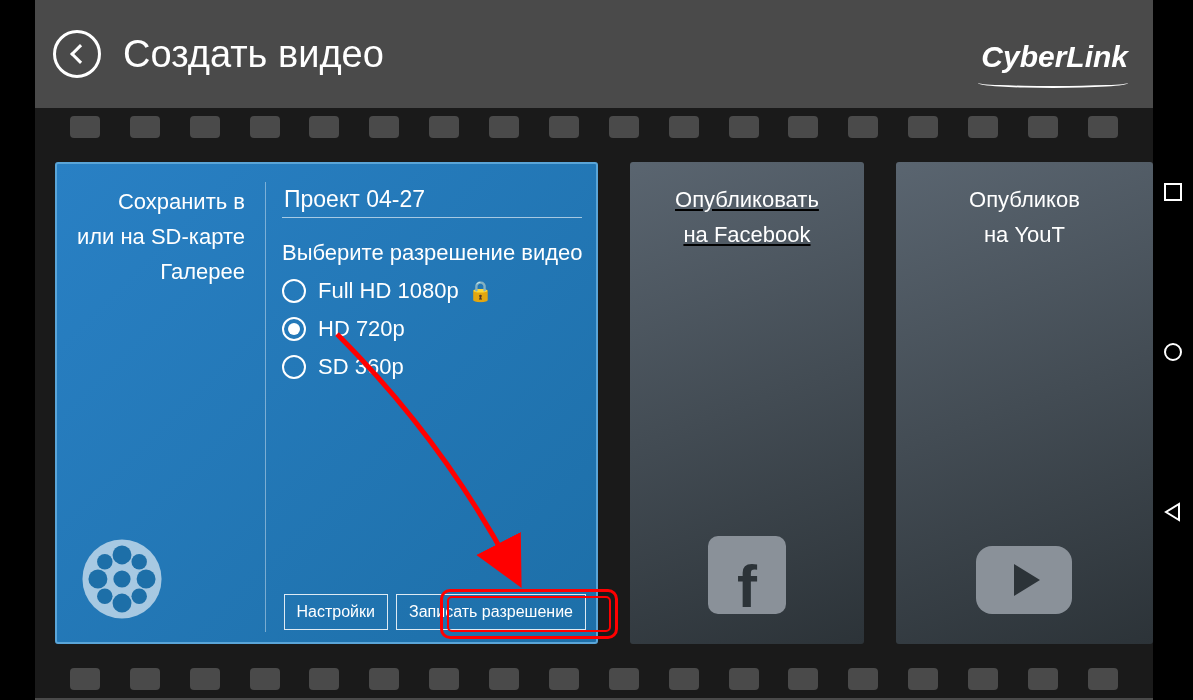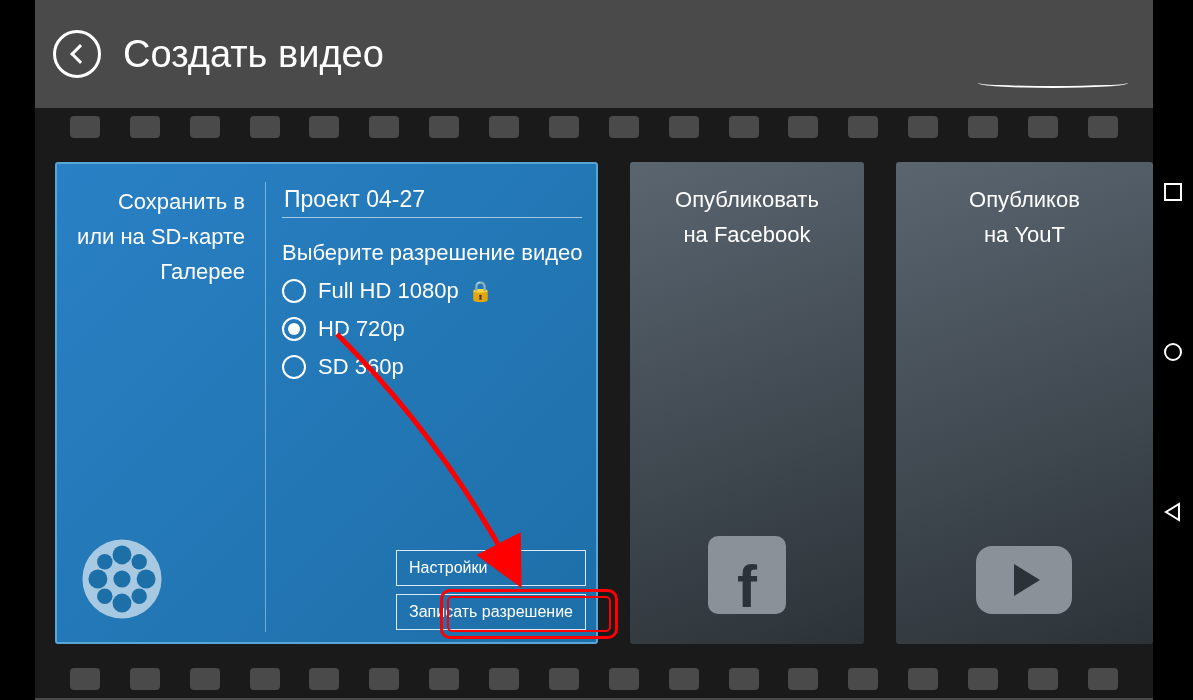--- a/index.html
+++ b/index.html
@@ -118,21 +118,21 @@
     position: relative;
   }
   .card-main {
     width: 566px;
     background: linear-gradient(135deg, #2980c4 0%, #1d6fa8 100%);
     border: 2px solid #5aa5d8;
   }
   .card-fb, .card-yt {
     background: linear-gradient(160deg, #5a6570 0%, #2c3338 100%);
   }
-  .card-fb { width: 244px; }
+  .card-fb { width: 244px; text-decoration: underline; }
   .card-yt { width: 268px; }
   .save-left {
     position: absolute;
     left: 0; top: 0;
     width: 200px;
     padding: 20px 12px 0 0;
     text-align: right;
     color: #fff;
     font-size: 22px;
     line-height: 1.6;
@@ -201,21 +201,20 @@
     left: 22px;
     bottom: 20px;
     width: 86px; height: 86px;
   }
   .btn-bar {
     position: absolute;
     bottom: 12px;
     right: 10px;
     display: flex;
     gap: 8px;
-    flex-direction: column;
   }
   .out-btn {
     border: 1.5px solid rgba(255,255,255,0.85);
     color: #fff;
     font-size: 16px;
     padding: 8px 12px;
     cursor: pointer;
   }
   .highlight-ring {
     position: absolute;
@@ -278,20 +277,21 @@
 
 <div class="phone-frame">
 
   <div class="screen">
 
     <div class="header">
       <div class="back-btn">
         <div class="back-chev"></div>
       </div>
       <div class="title">Создать видео</div>
+      <div class="logo">CyberLink</div>
       <div class="logo-underline"></div>
     </div>
 
     <div class="film-strip top">
       <div class="film-hole"></div>
         <div class="film-hole"></div>
         <div class="film-hole"></div>
         <div class="film-hole"></div>
         <div class="film-hole"></div>
         <div class="film-hole"></div>

